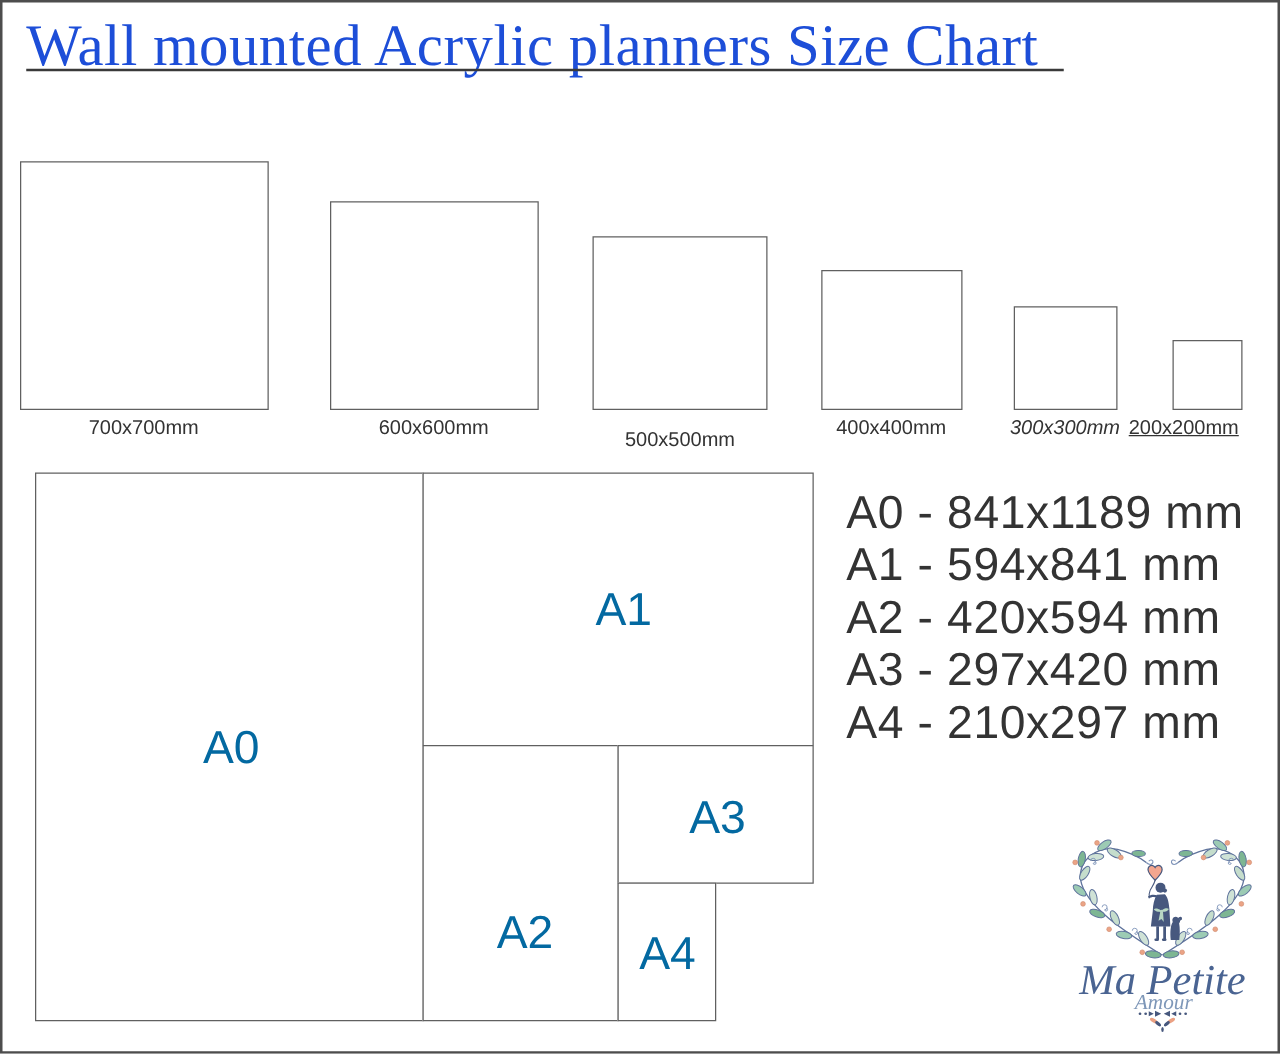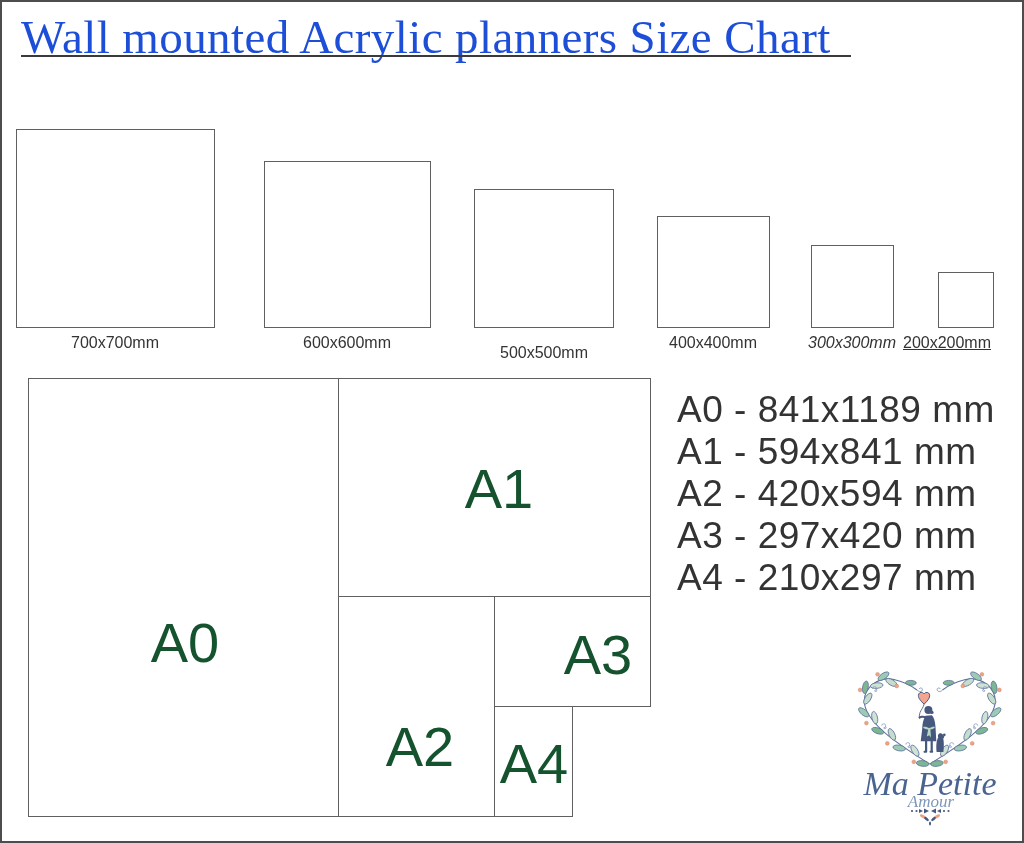--- a/index.html
+++ b/index.html
@@ -1,21 +1,21 @@
 <!DOCTYPE html>
 <html><head>
 <meta charset="utf-8">
 <style>
   html,body { margin:0; padding:0; }
   body { width:1024px; height:843px; position:relative; background:#ffffff;
          font-family:"Liberation Sans", sans-serif; overflow:hidden; }
   .sq { position:absolute; border:1px solid #606060; background:#fff; }
   .lbl { position:absolute; color:#333; font-size:16px; transform:translateX(-50%); white-space:nowrap; }
   .arect { position:absolute; border:1px solid #606060; background:#fff; }
-  .albl { position:absolute; color:#14532d; font-size:56px; transform:translate(-50%,-50%); white-space:nowrap; }
+  .albl { position:absolute; color:#0369a1; font-size:37px; transform:translate(-50%,-50%); white-space:nowrap; }
 </style>
 </head>
 <body>
 
 <div style="position:absolute; left:0; top:0; width:1020px; height:839px; border:2px solid #4d4d4d;"></div>
 
 <div style="position:absolute; left:21px; top:10px; font-family:'Liberation Serif',serif; font-size:47px; color:#1d4ed8; letter-spacing:0.4px; white-space:nowrap;">Wall mounted Acrylic planners Size Chart</div>
 
 <div style="position:absolute; left:21px; top:55px; width:830px; height:2px; background:#3a3a3a;"></div>
 
@@ -46,27 +46,27 @@
 <div class="arect" style="left:28px; top:378px; width:309px; height:437px;"></div>
 
 <div class="arect" style="left:338px; top:378px; width:311px; height:217px;"></div>
 
 <div class="arect" style="left:338px; top:596px; width:155px; height:219px;"></div>
 
 <div class="arect" style="left:494px; top:596px; width:155px; height:109px;"></div>
 
 <div class="arect" style="left:494px; top:706px; width:77px; height:109px;"></div>
 
-<div class="albl" style="left:185px; top:598px;margin-top:44px;">A0</div>
+<div class="albl" style="left:185px; top:598px;">A0</div>
 
 <div class="albl" style="left:499px; top:488px;">A1</div>
 
 <div class="albl" style="left:420px; top:710px;margin-top:36px;">A2</div>
 
-<div class="albl" style="left:598px; top:654px;text-align:center;">A3</div>
+<div class="albl" style="left:574px; top:654px;text-align:center;">A3</div>
 
 <div class="albl" style="left:534px; top:763px;">A4</div>
 
 <div style="position:absolute; left:677px; top:373px; font-size:37px; color:#333; letter-spacing:0.5px; line-height:42px; white-space:nowrap;margin-top:16px;">A0 - 841x1189 mm<br>A1 - 594x841 mm<br>A2 - 420x594 mm<br>A3 - 297x420 mm<br>A4 - 210x297 mm</div>
 
 <svg style="position:absolute; left:855px; top:660px;" width="150" height="170" viewBox="0 0 150 170">
 
 <g>
 <path d="M74.6,104 C46,86 13,65 9.5,44 C7.5,27 24,16.5 39,19.5 C49,22 57,26 62,30" fill="none" stroke="#5f739c" stroke-width="1.1"></path>
 <path d="M62,30 c2.3,2.3 4.8,1.9 5.3,0 c0.5,-1.9 -1.9,-2.9 -3.3,-1" fill="none" stroke="#7e93b8" stroke-width="0.9"></path>

